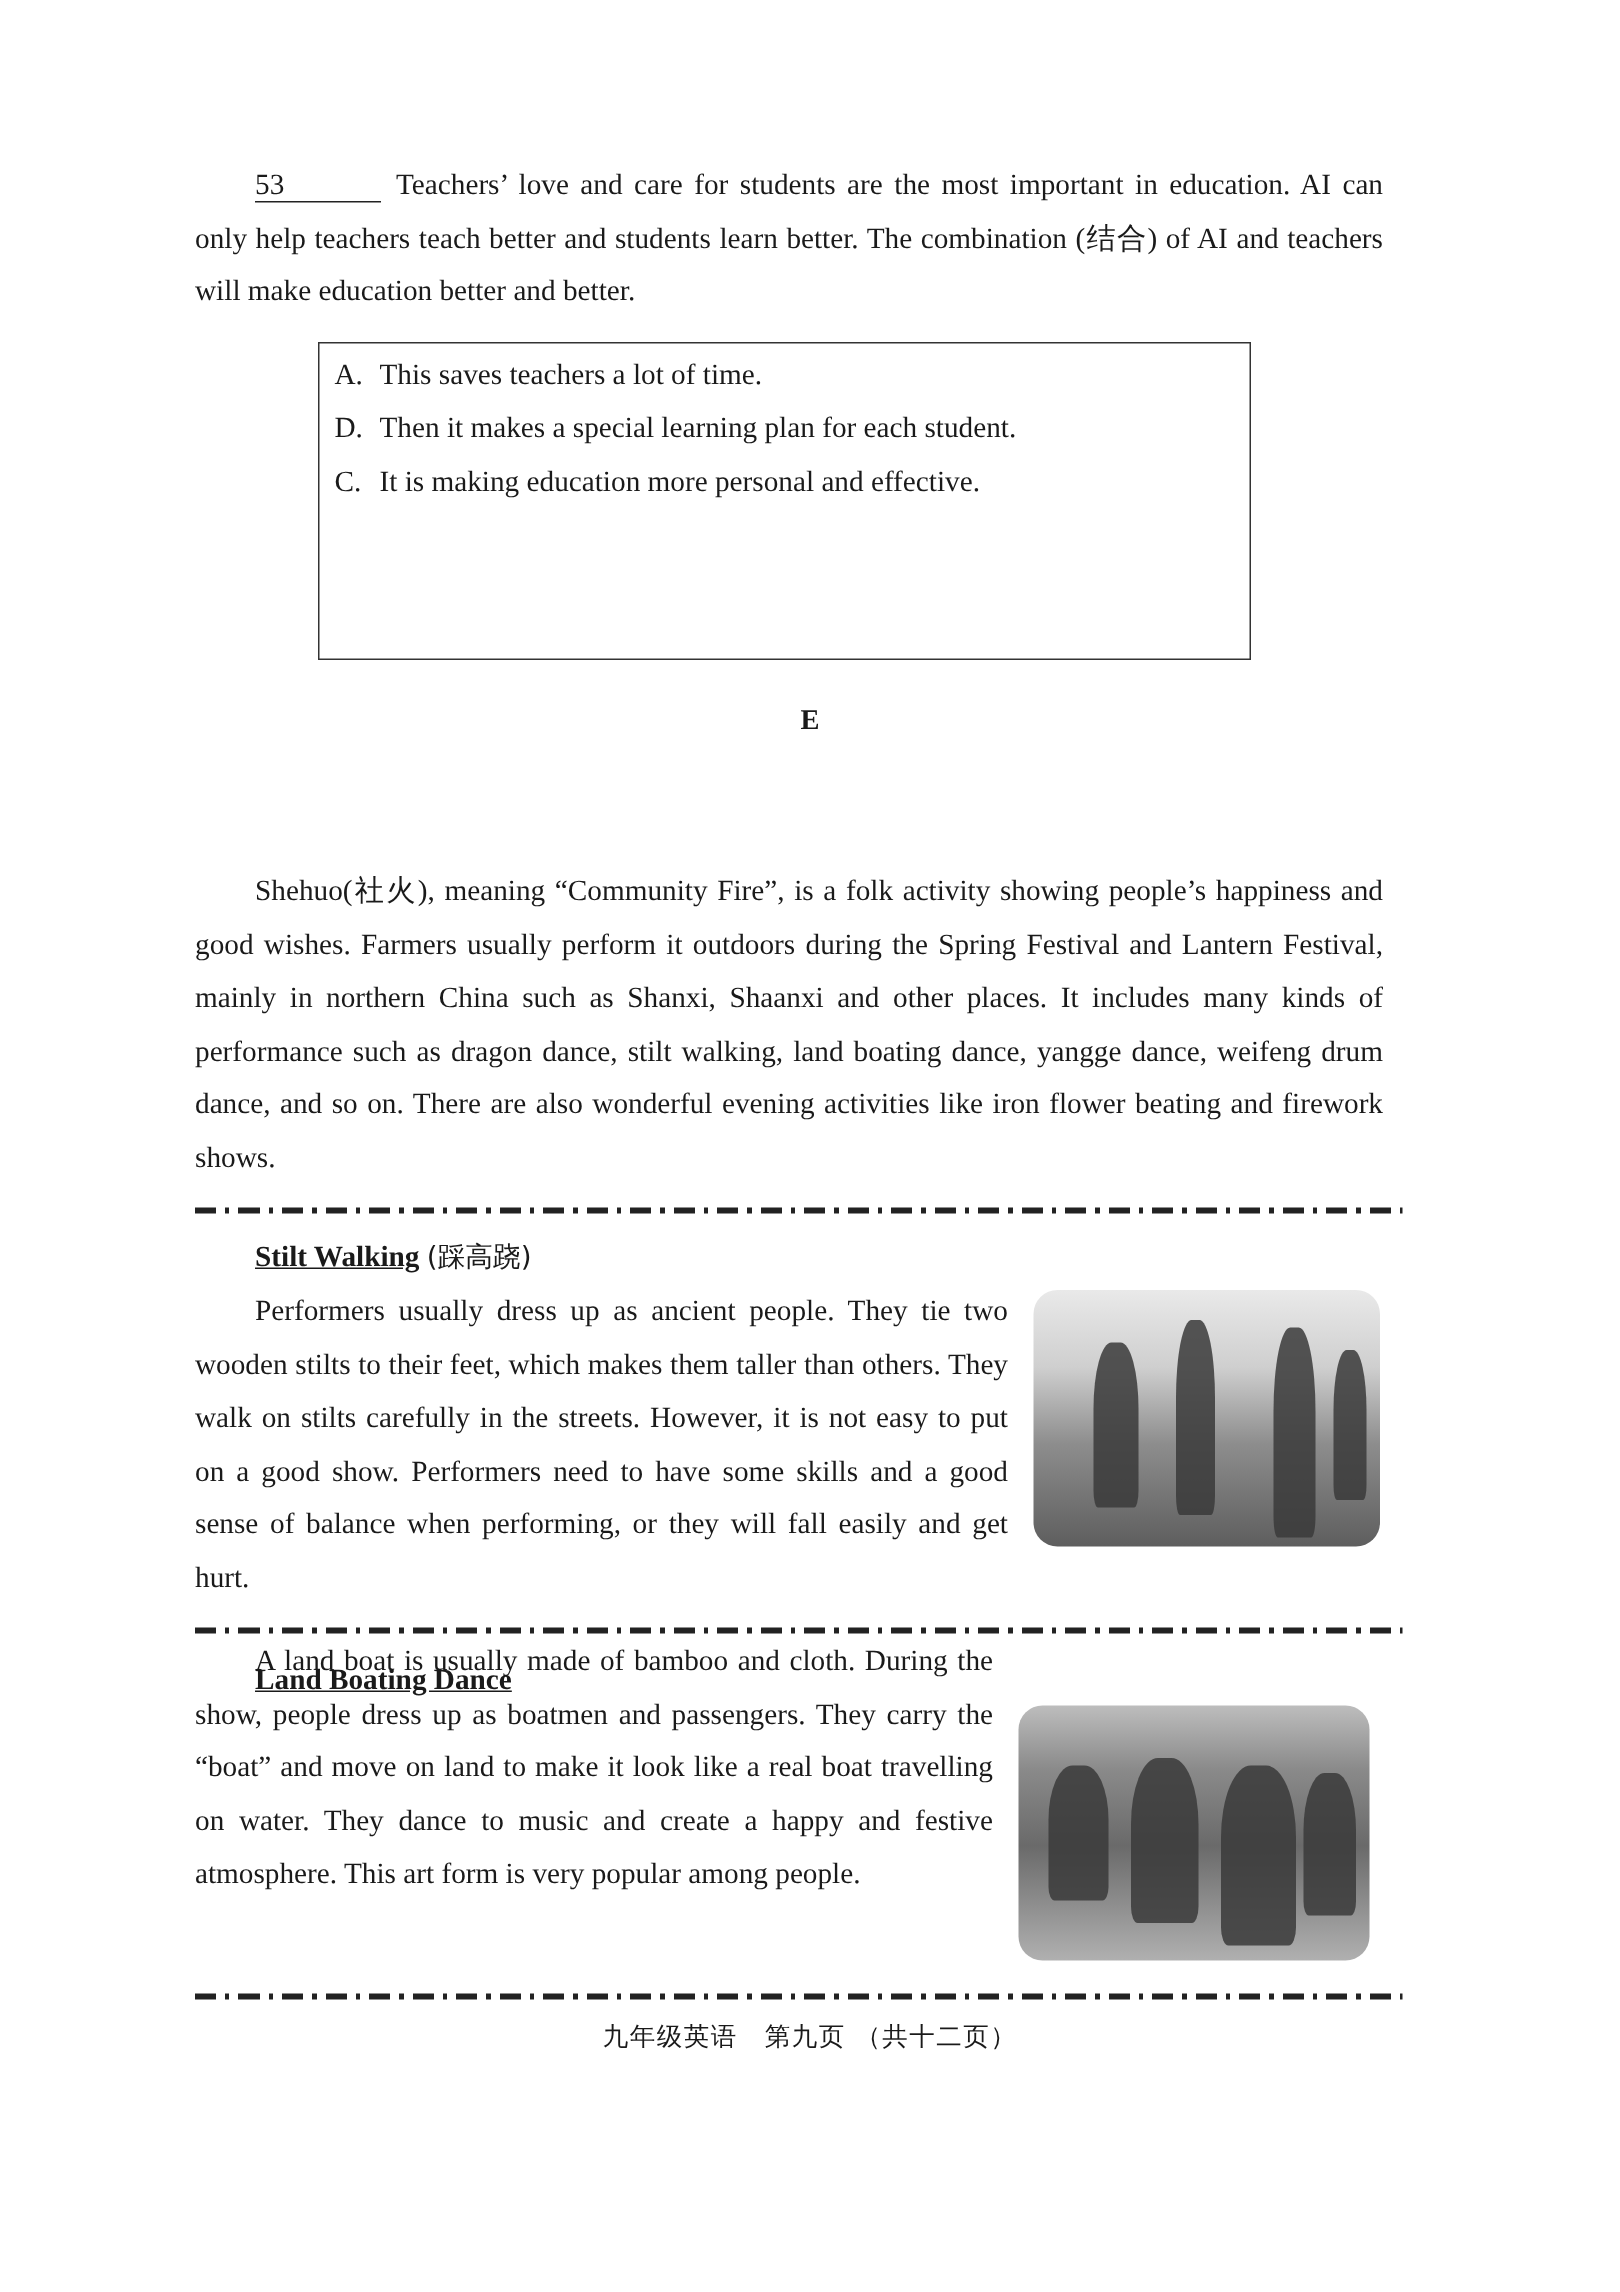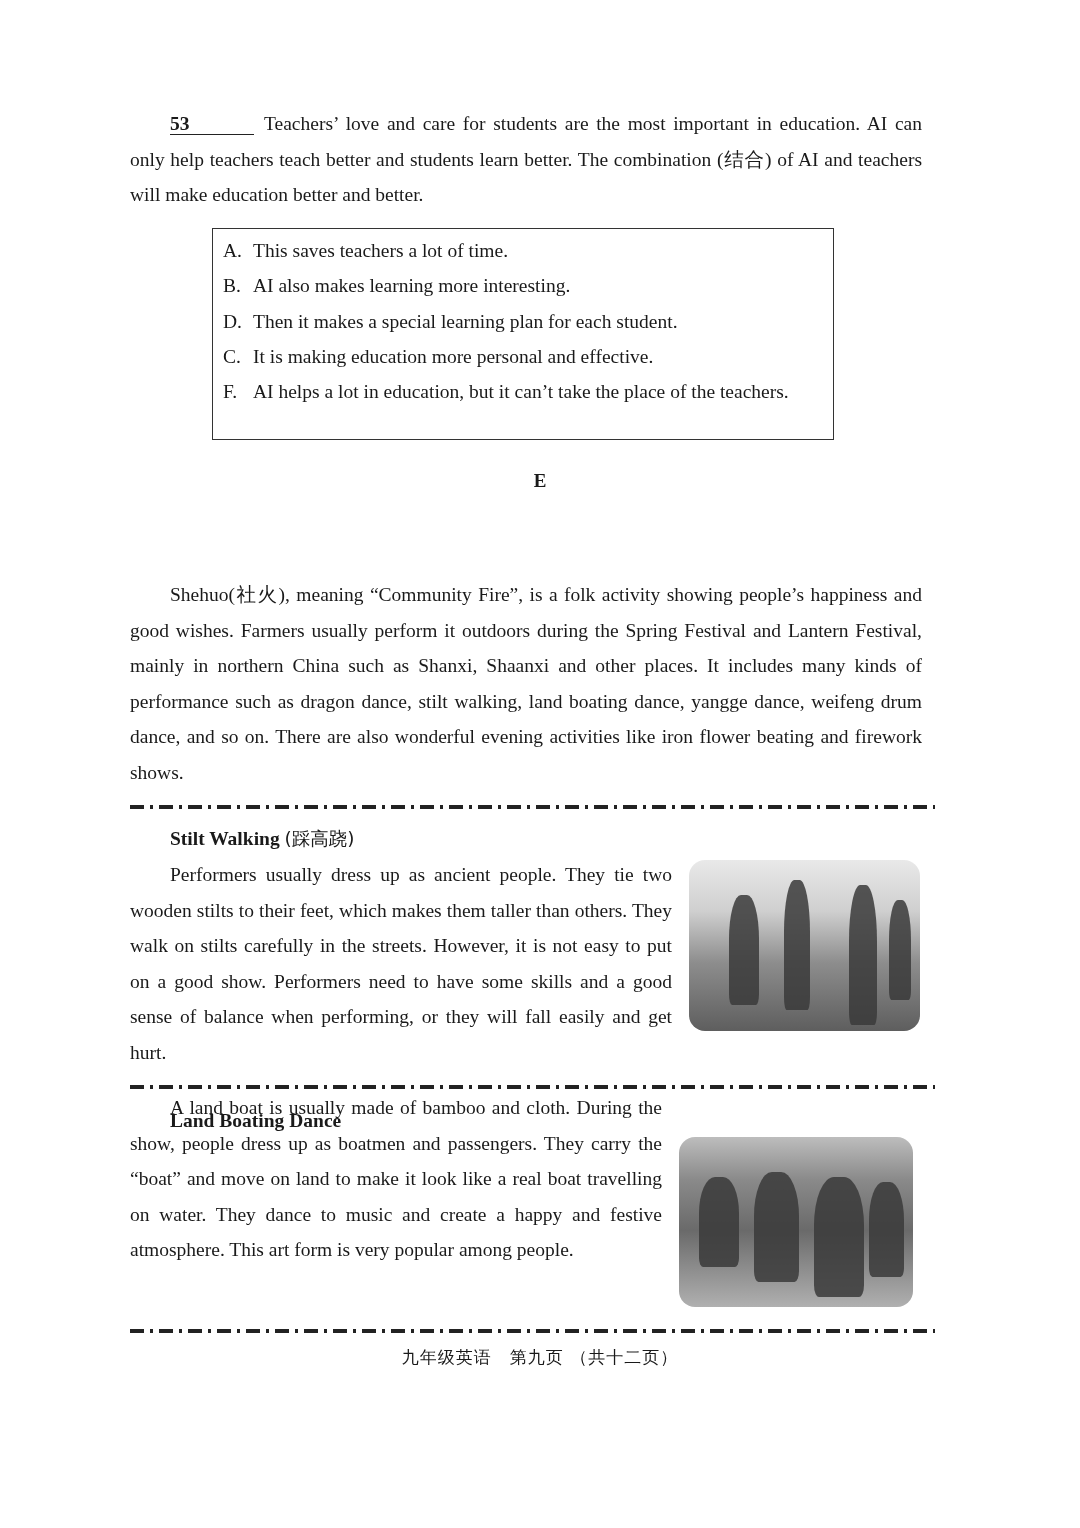--- a/index.html
+++ b/index.html
@@ -10,41 +10,41 @@
   }
   .page { position: absolute; left: 0; top: 0; width: 1080px; height: 1528px; }
   .para {
     position: absolute; left: 130px; width: 792px;
     font-size: 19.5px; line-height: 35.5px;
     text-align: justify; text-align-last: left;
   }
   .indent { text-indent: 40px; }
   .blank {
     display: inline-block; width: 84px; border-bottom: 1.2px solid #222;
-    text-align: center; line-height: 20px; margin-right: 10px; text-indent: 0; font-weight: bold;
+    text-align: center; line-height: 20px; margin-right: 10px; text-indent: 0;
   }
   .options-box {
     position: absolute; left: 212px; top: 228px; width: 622px; height: 212px;
     border: 1.6px solid #333; box-sizing: border-box; padding: 4px 0 0 10px;
   }
   .option { font-size: 19.5px; line-height: 35.3px; white-space: nowrap; }
   .option .letter { display: inline-block; width: 30px; }
   .section-letter {
     position: absolute; left: 0; width: 1080px; top: 470px;
     text-align: center; font-weight: bold; font-size: 19px;
   }
   .cn { font-family: "DejaVu Sans", sans-serif; font-size: 18.5px; text-align: right; }
   .divider {
     position: absolute; left: 130px; width: 805px; height: 4px;
     background-image: repeating-linear-gradient(90deg, #222 0 14px, transparent 14px 20px, #222 20px 23px, transparent 23px 29px);
   }
   .sub-title {
     position: absolute; left: 170px; font-size: 19.5px; line-height: 30px;
   }
-  .sub-title b { font-weight: bold; }
+  .sub-title b { font-weight: bold; text-decoration: underline; }
   .photo {
     position: absolute; border-radius: 16px; overflow: hidden;
     background: linear-gradient(180deg, #e9e9e9 0%, #cfcfcf 30%, #8d8d8d 60%, #5e5e5e 100%);
   }
   .photo .fig { position: absolute; background: #3a3a3a; border-radius: 40% 40% 10% 10%; opacity: 0.85; }
   .footer {
     position: absolute; left: 0; width: 1080px; top: 1346px; text-align: center;
     font-family: "DejaVu Sans", sans-serif; font-size: 17px; letter-spacing: 1px;
   }
 </style>
@@ -52,24 +52,22 @@
 <body>
 
 <div class="page">
 
   <div class="para" style="top:106px;">
     <span style="display:inline-block;width:40px;"></span><span class="blank">53</span><span>Teachers’ love and care for students are the most important in education. AI can only help teachers teach better and students learn better. The combination (结合) of AI and teachers will make education better and better.</span>
   </div>
 
   <div class="options-box">
     <div class="option"><span class="letter">A.</span><span>This saves teachers a lot of time.</span></div>
-    <div class="option"><span class="letter">B.</span><span>AI also makes learning more interesting.</span></div>
     <div class="option"><span class="letter">D.</span><span>Then it makes a special learning plan for each student.</span></div>
     <div class="option"><span class="letter">C.</span><span>It is making education more personal and effective.</span></div>
-    <div class="option"><span class="letter">F.</span><span>AI helps a lot in education, but it can’t take the place of the teachers.</span></div>
   </div>
 
   <div class="section-letter">E</div>
 
 
   <div class="para indent" style="top:577px;">Shehuo(社火), meaning “Community Fire”, is a folk activity showing people’s happiness and good wishes. Farmers usually perform it outdoors during the Spring Festival and Lantern Festival, mainly in northern China such as Shanxi, Shaanxi and other places. It includes many kinds of performance such as dragon dance, stilt walking, land boating dance, yangge dance, weifeng drum dance, and so on. There are also wonderful evening activities like iron flower beating and firework shows.</div>
 
   <div class="divider" style="top:805px;"></div>
 
   <div class="sub-title" style="top:824px;">

